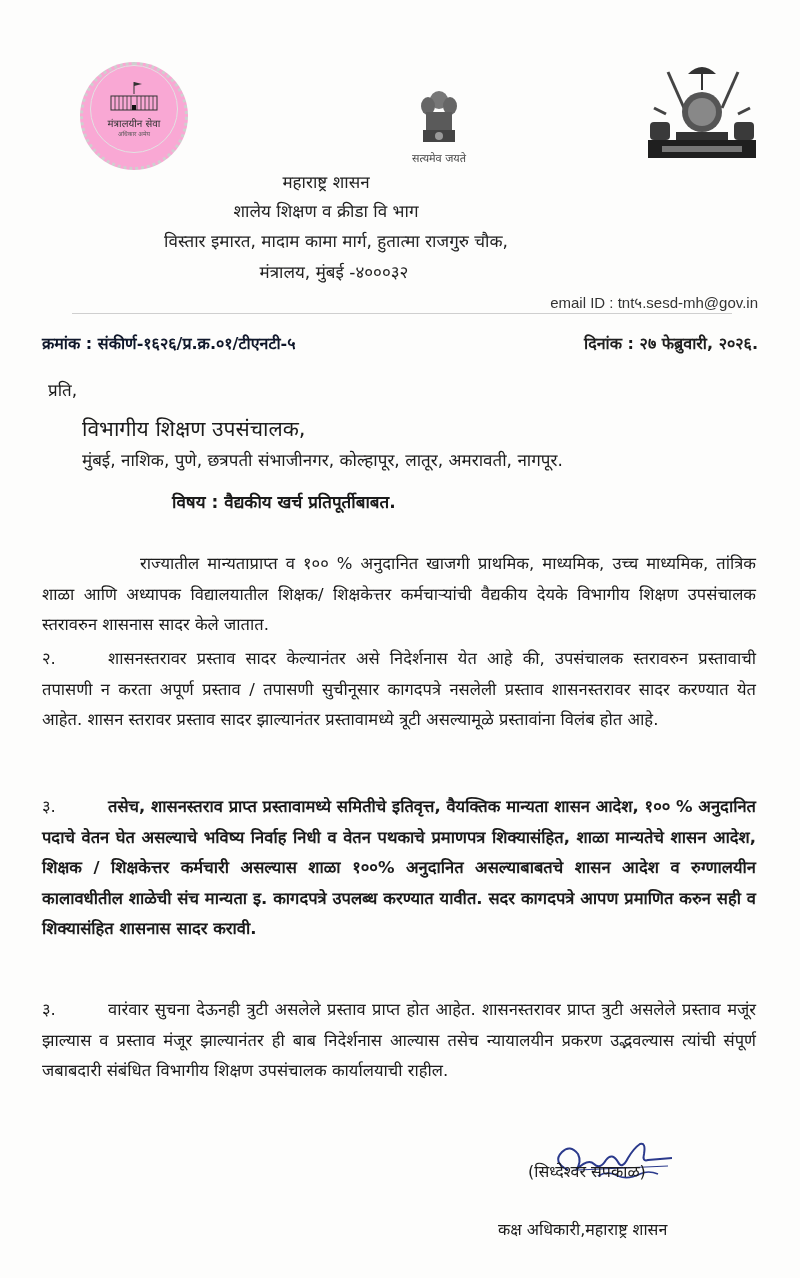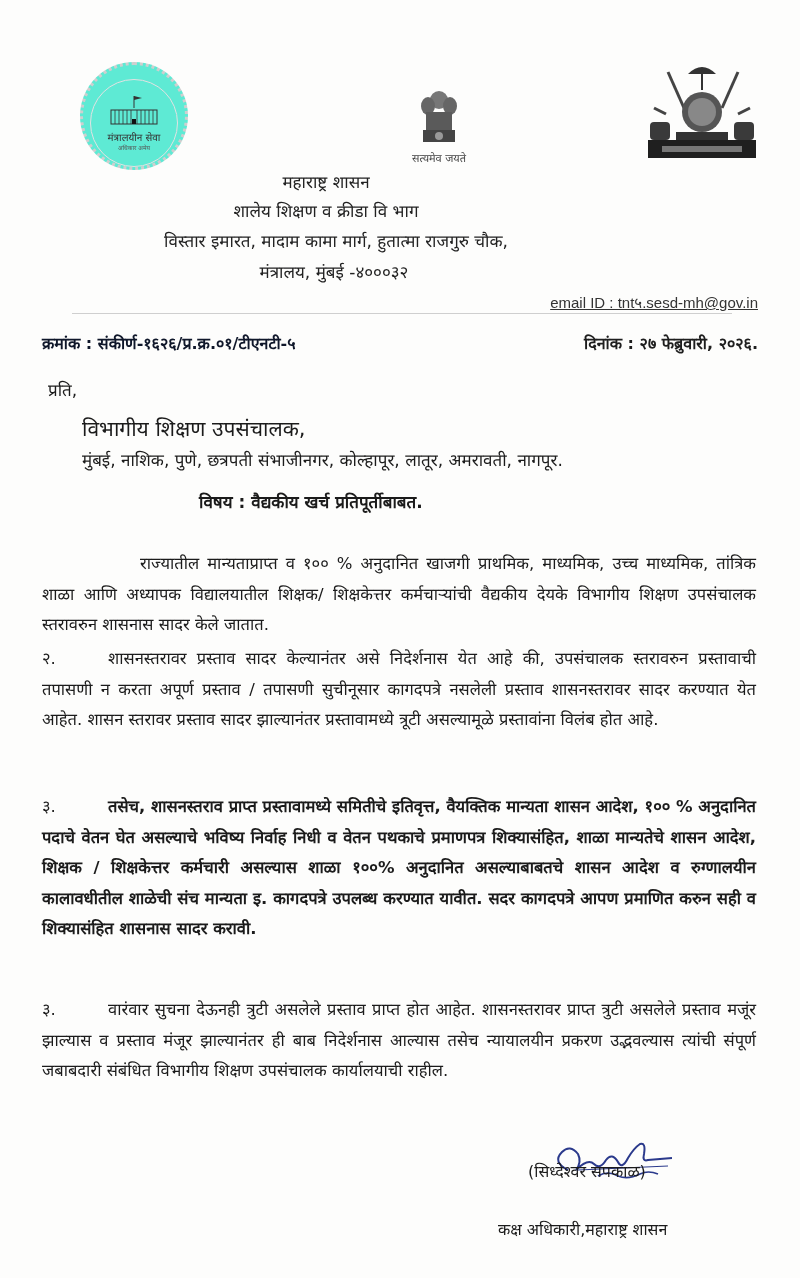--- a/index.html
+++ b/index.html
@@ -5,41 +5,41 @@
   html, body { margin:0; padding:0; background:#ffffff; }
   body {
     width:800px; height:1278px; position:relative; overflow:hidden;
     font-family:"DejaVu Sans", sans-serif; color:#1b1b1b;
     background:#fdfdfc;
   }
   .abs { position:absolute; }
   .logo-left {
     left:80px; top:62px; width:108px; height:108px; border-radius:50%;
     border:3px dotted #cfcfcf; box-sizing:border-box;
-    display:flex; flex-direction:column; align-items:center; justify-content:flex-end;
-    background:#5eead4;
+    display:flex; flex-direction:column; align-items:center; justify-content:flex-start;
+    background:#f9a8d4;
   }
   .logo-left .inner {
     width:86px; height:86px; border-radius:50%; border:1px solid #e2e2e2;
     display:flex; flex-direction:column; align-items:center; justify-content:center;
   }
   .logo-left .lbl { font-size:10px; color:#333; margin-top:2px; }
   .logo-left .sub { font-size:6px; color:#555; }
   .emblem { left:412px; top:88px; width:54px; height:78px; display:flex; flex-direction:column; align-items:center; }
   .emblem .motto { font-size:11px; color:#444; margin-top:2px; }
   .logo-right { left:642px; top:60px; width:120px; height:104px; }
   .header-line { position:absolute; left:0; width:652px; text-align:center; font-size:17px; color:#222; }
-  .email { right:42px; top:292px; font-family:"Liberation Sans", sans-serif; font-size:15px; color:#333;text-decoration:underline; }
+  .email { right:42px; top:292px; font-family:"Liberation Sans", sans-serif; font-size:15px; color:#333; }
   .rule { left:72px; top:313px; width:660px; height:1px; background:#cfcfcf; }
   .ref { left:42px; top:332px; font-size:16px; font-weight:bold; color:#0f172a; }
   .date { right:42px; top:332px; font-size:16px; font-weight:bold; color:#1e1e1e;text-align:center; }
   .prati { left:48px; top:378px; font-size:17px; }
   .addr1 { left:82px; top:414px; font-size:21px; }
   .addr2 { left:82px; top:448px; font-size:17px; }
-  .subject { left:199px; top:490px; font-size:17px; font-weight:bold;text-align:center; }
+  .subject { left:172px; top:490px; font-size:17px; font-weight:bold;text-align:center; }
   .para { left:42px; width:714px; font-size:16.5px; line-height:30.5px; text-align:justify; }
   .para.bold { font-weight:bold; }
   .num { display:inline-block; width:66px; }
   .indent { display:inline-block; width:98px; }
   .signature { left:548px; top:1140px; width:120px; height:60px; }
   .sig-name { left:528px; top:1160px; font-size:16px; }
   .sig-title { left:498px; top:1218px; font-size:16px; }
 </style>
 </head>
 <body>

